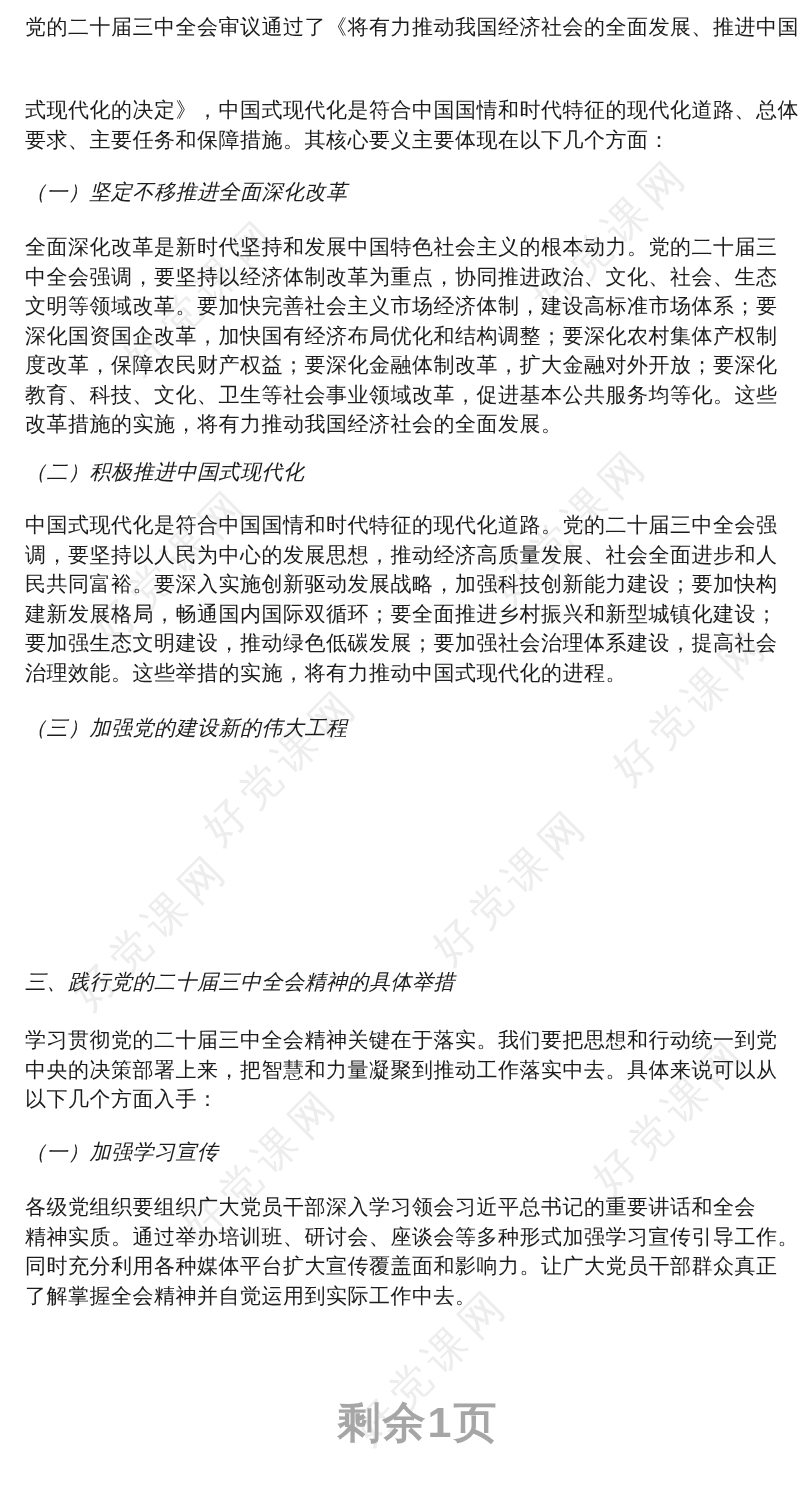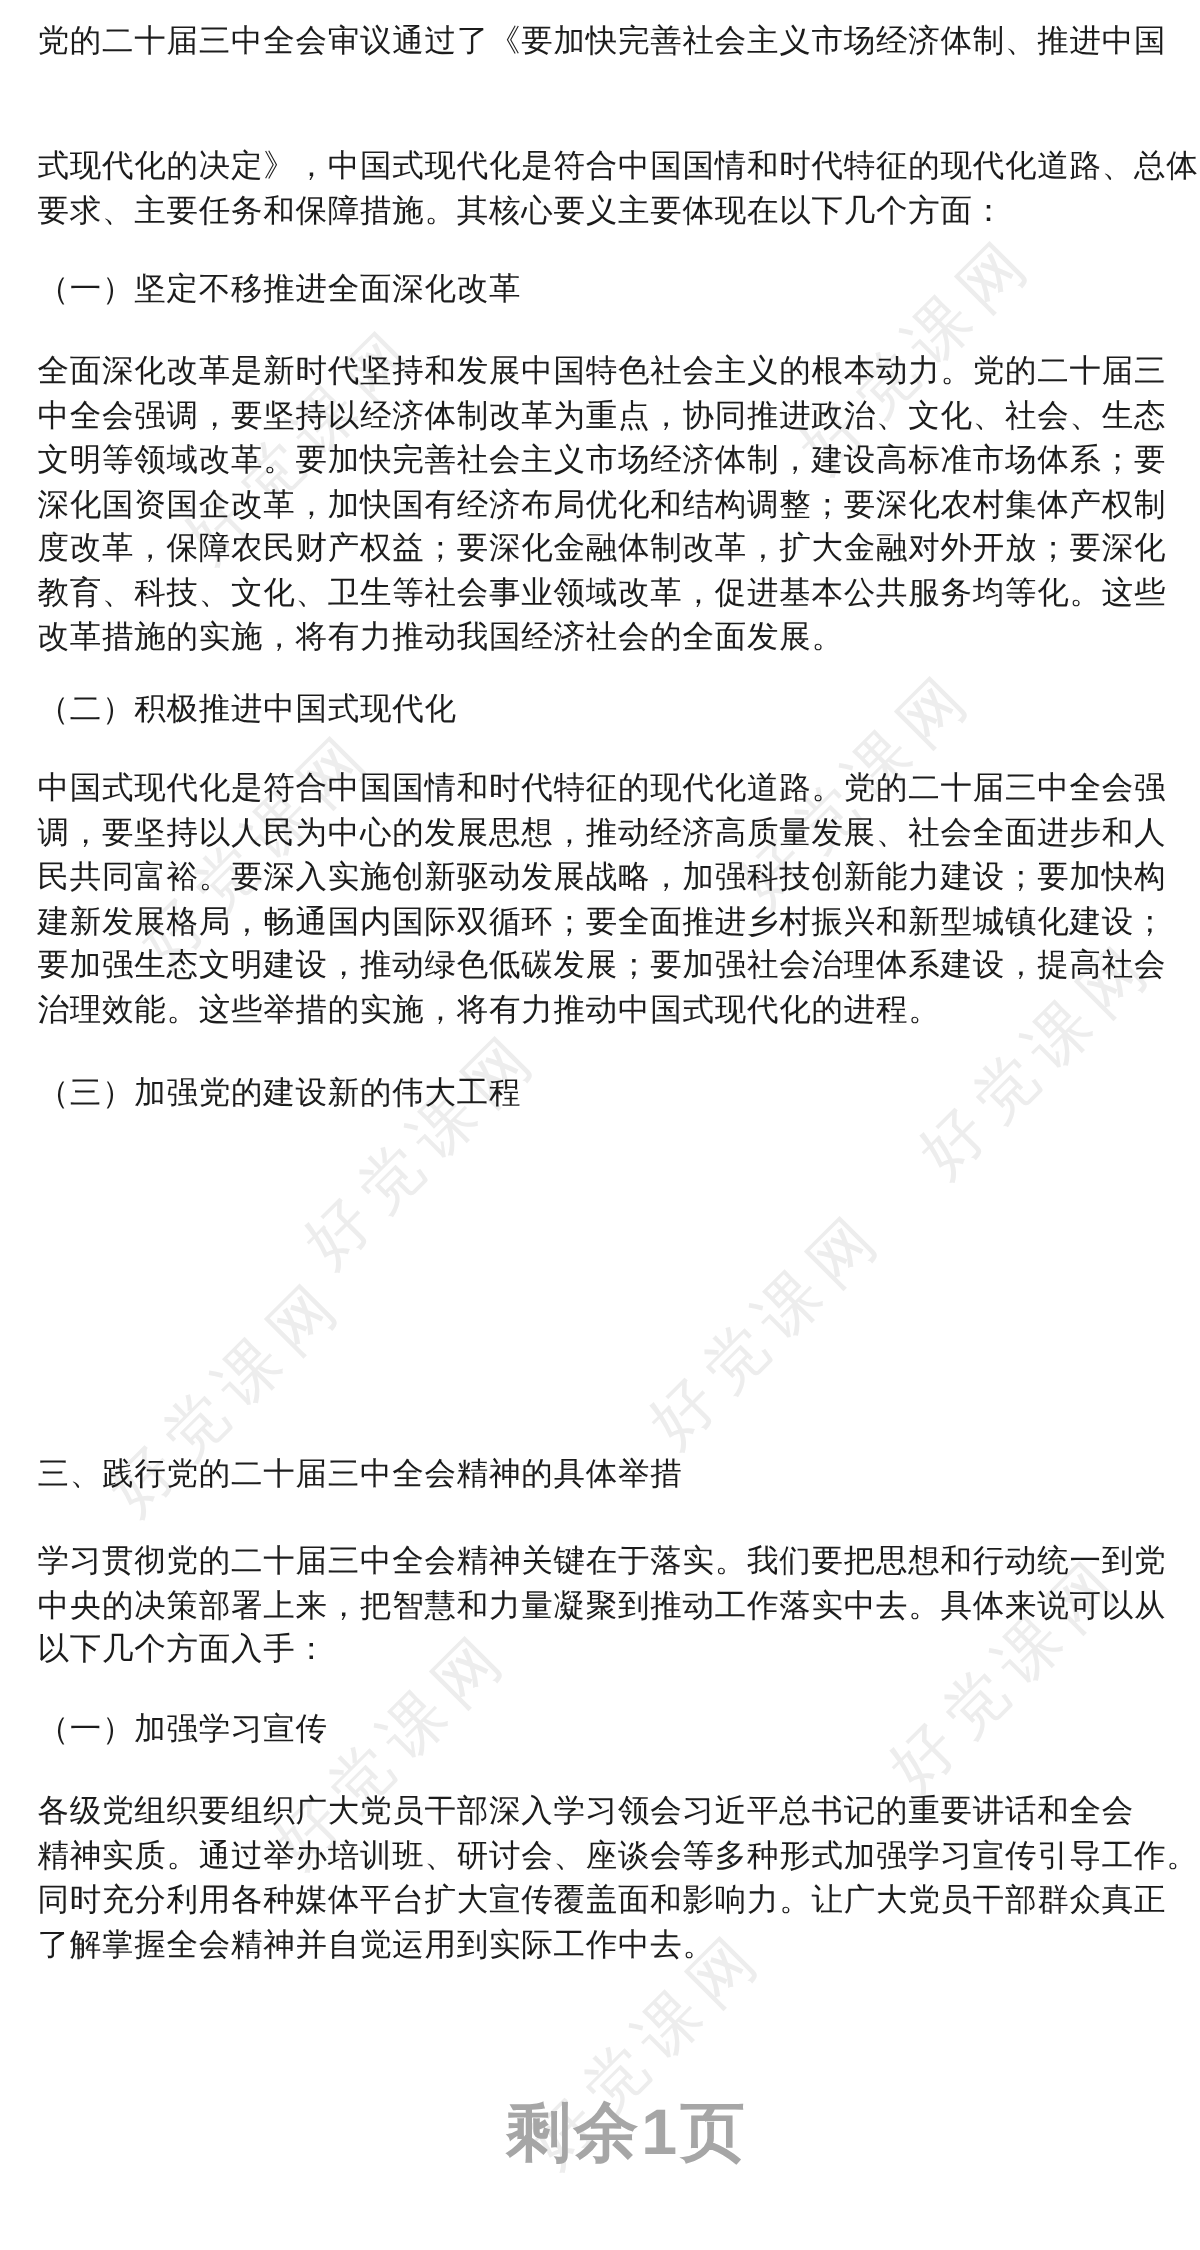--- a/index.html
+++ b/index.html
@@ -43,20 +43,21 @@
     left: 25px;
     z-index: 1;
     white-space: pre;
     font-size: 21px;
     line-height: 29.5px;
     letter-spacing: 0.5px;
     color: #1c1c1c;
   }
   .heading {
     font-weight: normal;
+    font-style: italic;
   }
   
   .preview-footer {
     position: absolute;
     left: 0;
     top: 1396px;
     width: 800px;
     z-index: 1;
     display: flex;
     justify-content: center;
@@ -82,21 +83,21 @@
     <span class="wm" style="left:520px; top:560px">好党课网</span>
     <span class="wm" style="left:230px; top:800px">好党课网</span>
     <span class="wm" style="left:640px; top:740px">好党课网</span>
     <span class="wm" style="left:100px; top:965px">好党课网</span>
     <span class="wm" style="left:460px; top:920px">好党课网</span>
     <span class="wm" style="left:210px; top:1200px">好党课网</span>
     <span class="wm" style="left:620px; top:1150px">好党课网</span>
     <span class="wm" style="left:380px; top:1400px">好党课网</span>
   </div>
 
-  <div class="tblock" style="top:13px">党的二十届三中全会审议通过了《要加快完善社会主义市场经济体制、推进中国</div>
+  <div class="tblock" style="top:13px">党的二十届三中全会审议通过了《将有力推动我国经济社会的全面发展、推进中国</div>
   <div class="tblock" style="top:96px">式现代化的决定》，中国式现代化是符合中国国情和时代特征的现代化道路、总体
 要求、主要任务和保障措施。其核心要义主要体现在以下几个方面：</div>
 
   <div class="tblock heading" style="top:178px">（一）坚定不移推进全面深化改革</div>
   <div class="tblock heading" style="top:458px">（二）积极推进中国式现代化</div>
 
   <div class="tblock" style="top:233px">全面深化改革是新时代坚持和发展中国特色社会主义的根本动力。党的二十届三
 中全会强调，要坚持以经济体制改革为重点，协同推进政治、文化、社会、生态
 文明等领域改革。要加快完善社会主义市场经济体制，建设高标准市场体系；要
 深化国资国企改革，加快国有经济布局优化和结构调整；要深化农村集体产权制

